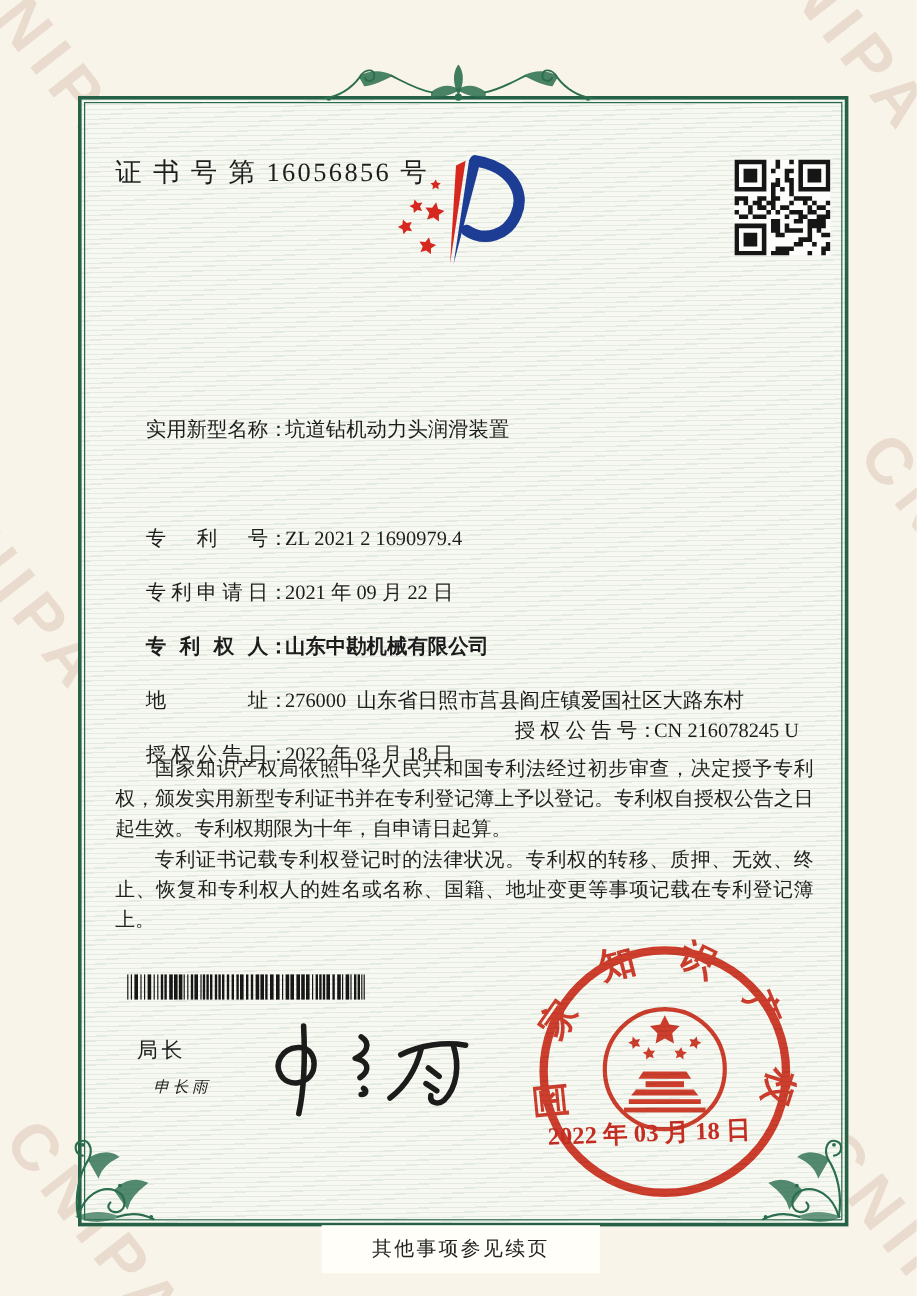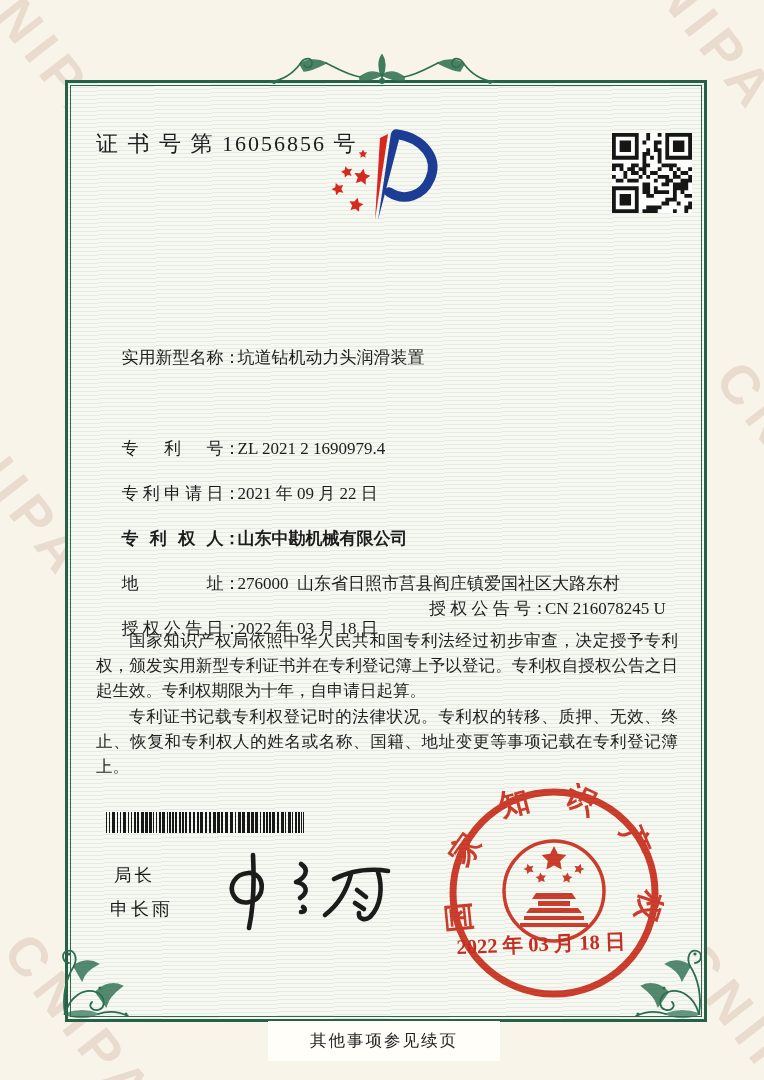--- a/index.html
+++ b/index.html
@@ -40,21 +40,21 @@
   .gpair2{position:absolute;left:333px;top:0;white-space:pre;}
 
   .paras{position:absolute;left:28px;top:545px;width:582px;font-size:16.5px;line-height:25.2px;
          color:#222;text-align:justify;}
   .paras p{margin:0;text-indent:2em;}
 
   .barcode{position:absolute;left:38px;top:729px;width:205px;height:21px;font-size:0;}
   .barcode i{display:inline-block;height:100%;background:#171717;vertical-align:top;}
 
   .sig-title{position:absolute;left:46px;top:780px;font-size:17.5px;color:#1b1b1b;letter-spacing:3px;}
-  .sig-name{position:absolute;left:42px;top:814px;font-size:18px;color:#1b1b1b;letter-spacing:3px;}
+  .sig-name{position:absolute;left:60px;top:814px;font-size:13px;color:#1b1b1b;letter-spacing:3px;font-style:italic;}
   .sig-script{position:absolute;left:140px;top:750px;mix-blend-mode:multiply;}
 
   .seal{position:absolute;left:376px;top:700px;mix-blend-mode:multiply;opacity:.93;}
 
   .pageinfo{position:absolute;left:0;top:903px;width:100%;text-align:center;font-size:15.5px;color:#1d1d1d;white-space:pre;}
 
   .note{position:absolute;left:268px;top:1021px;width:232px;height:40px;background:#fffef8;
         display:flex;align-items:center;justify-content:center;font-size:16.5px;color:#222;letter-spacing:2px;}
 
   .garland{position:absolute;left:264px;top:54px;pointer-events:none;}

